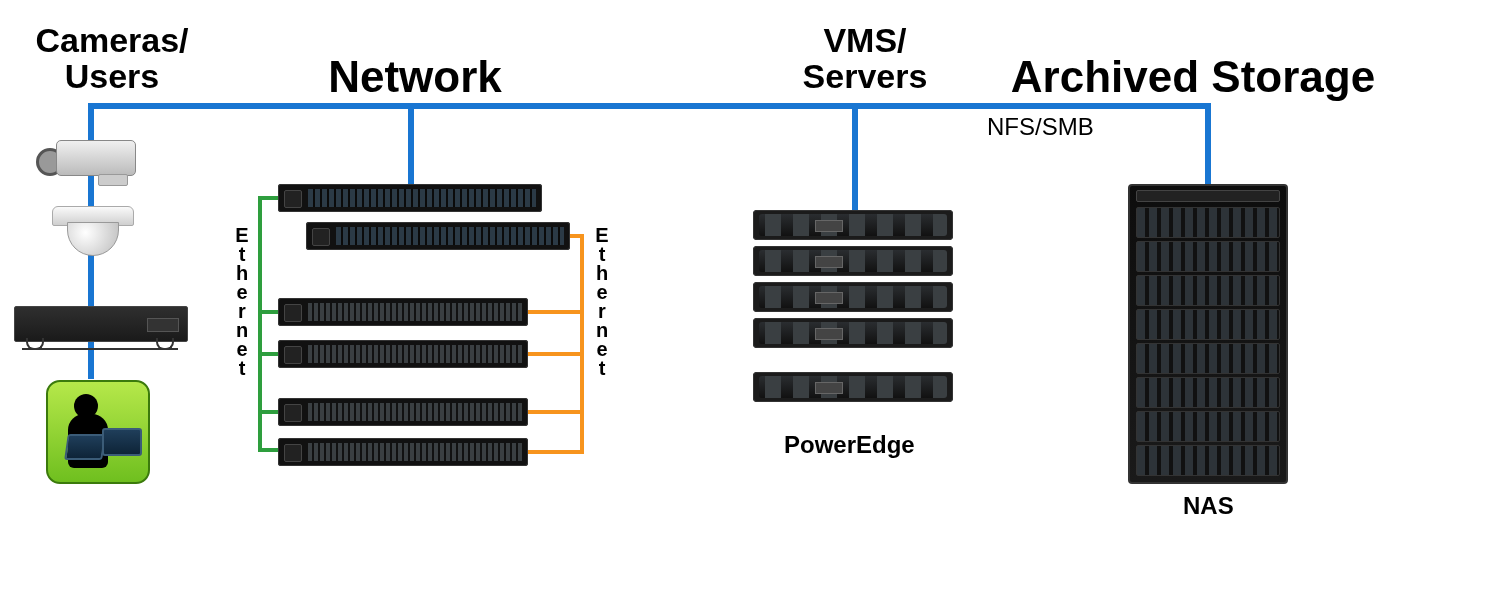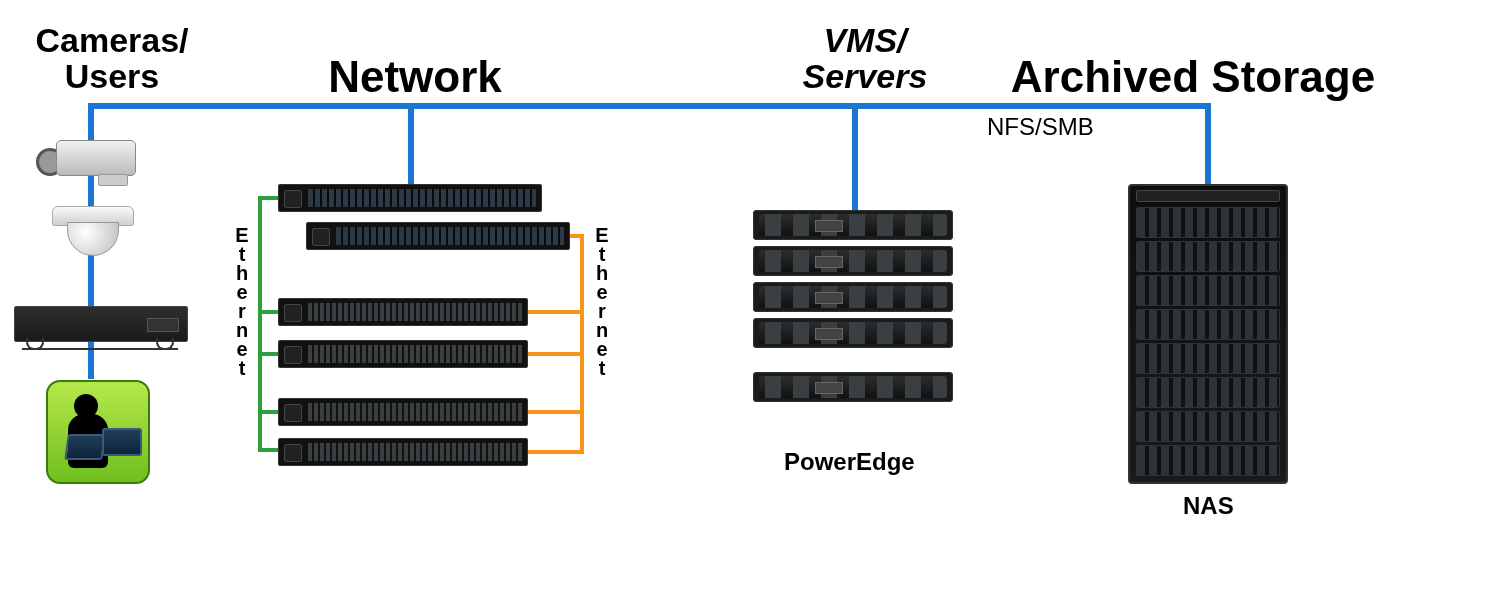--- a/index.html
+++ b/index.html
@@ -59,21 +59,21 @@
 <div class="hline" style="left:88px;top:103px;width:1120px"></div>
 
 <div class="vline" style="left:88px;top:103px;height:276px"></div>
 <div class="vline" style="left:408px;top:103px;height:81px"></div>
 <div class="vline" style="left:852px;top:103px;height:107px"></div>
 <div class="vline" style="left:1205px;top:103px;height:81px"></div>
 
 <div class="title big-title" style="left: 310px; top: 55px; width: 210px; white-space: pre;">Network</div>
 <div class="title" style="left: 0px; top: 22px; width: 224px; white-space: pre;">Cameras/
 Users</div>
-<div class="title" style="left: 760px; top: 22px; width: 210px; white-space: pre; font-style: italic;">VMS/
+<div class="title" style="left: 760px; top: 22px; width: 210px; white-space: pre;">VMS/
 Servers</div>
 <div class="title big-title" style="left: 953px; top: 55px; width: 480px; white-space: pre;">Archived Storage</div>
 
 <div class="proto" style="left: 987px; top: 113px; white-space: pre;">NFS/SMB</div>
 
 <div class="cam-box">
   <div class="cam-lens"></div>
       <div class="cam-body"></div>
       <div class="cam-mount"></div>
 </div>
@@ -156,21 +156,21 @@
     </div>
 <div class="srv" style="left:753px;top:282px">
       <div class="bay"></div>
     </div>
 <div class="srv" style="left:753px;top:318px">
       <div class="bay"></div>
     </div>
 <div class="srv" style="left:753px;top:372px">
       <div class="bay"></div>
     </div>
-<div class="label" style="left: 784px; top: 448px; white-space: pre;">PowerEdge</div>
+<div class="label" style="left: 784px; top: 431px; white-space: pre;">PowerEdge</div>
 
 <div class="rack" style="left:1128px;top:184px">
   <div class="hdr"></div>
   <div class="u"></div>
       <div class="u"></div>
       <div class="u"></div>
       <div class="u"></div>
   <div class="u"></div>
       <div class="u"></div>
       <div class="u"></div>

